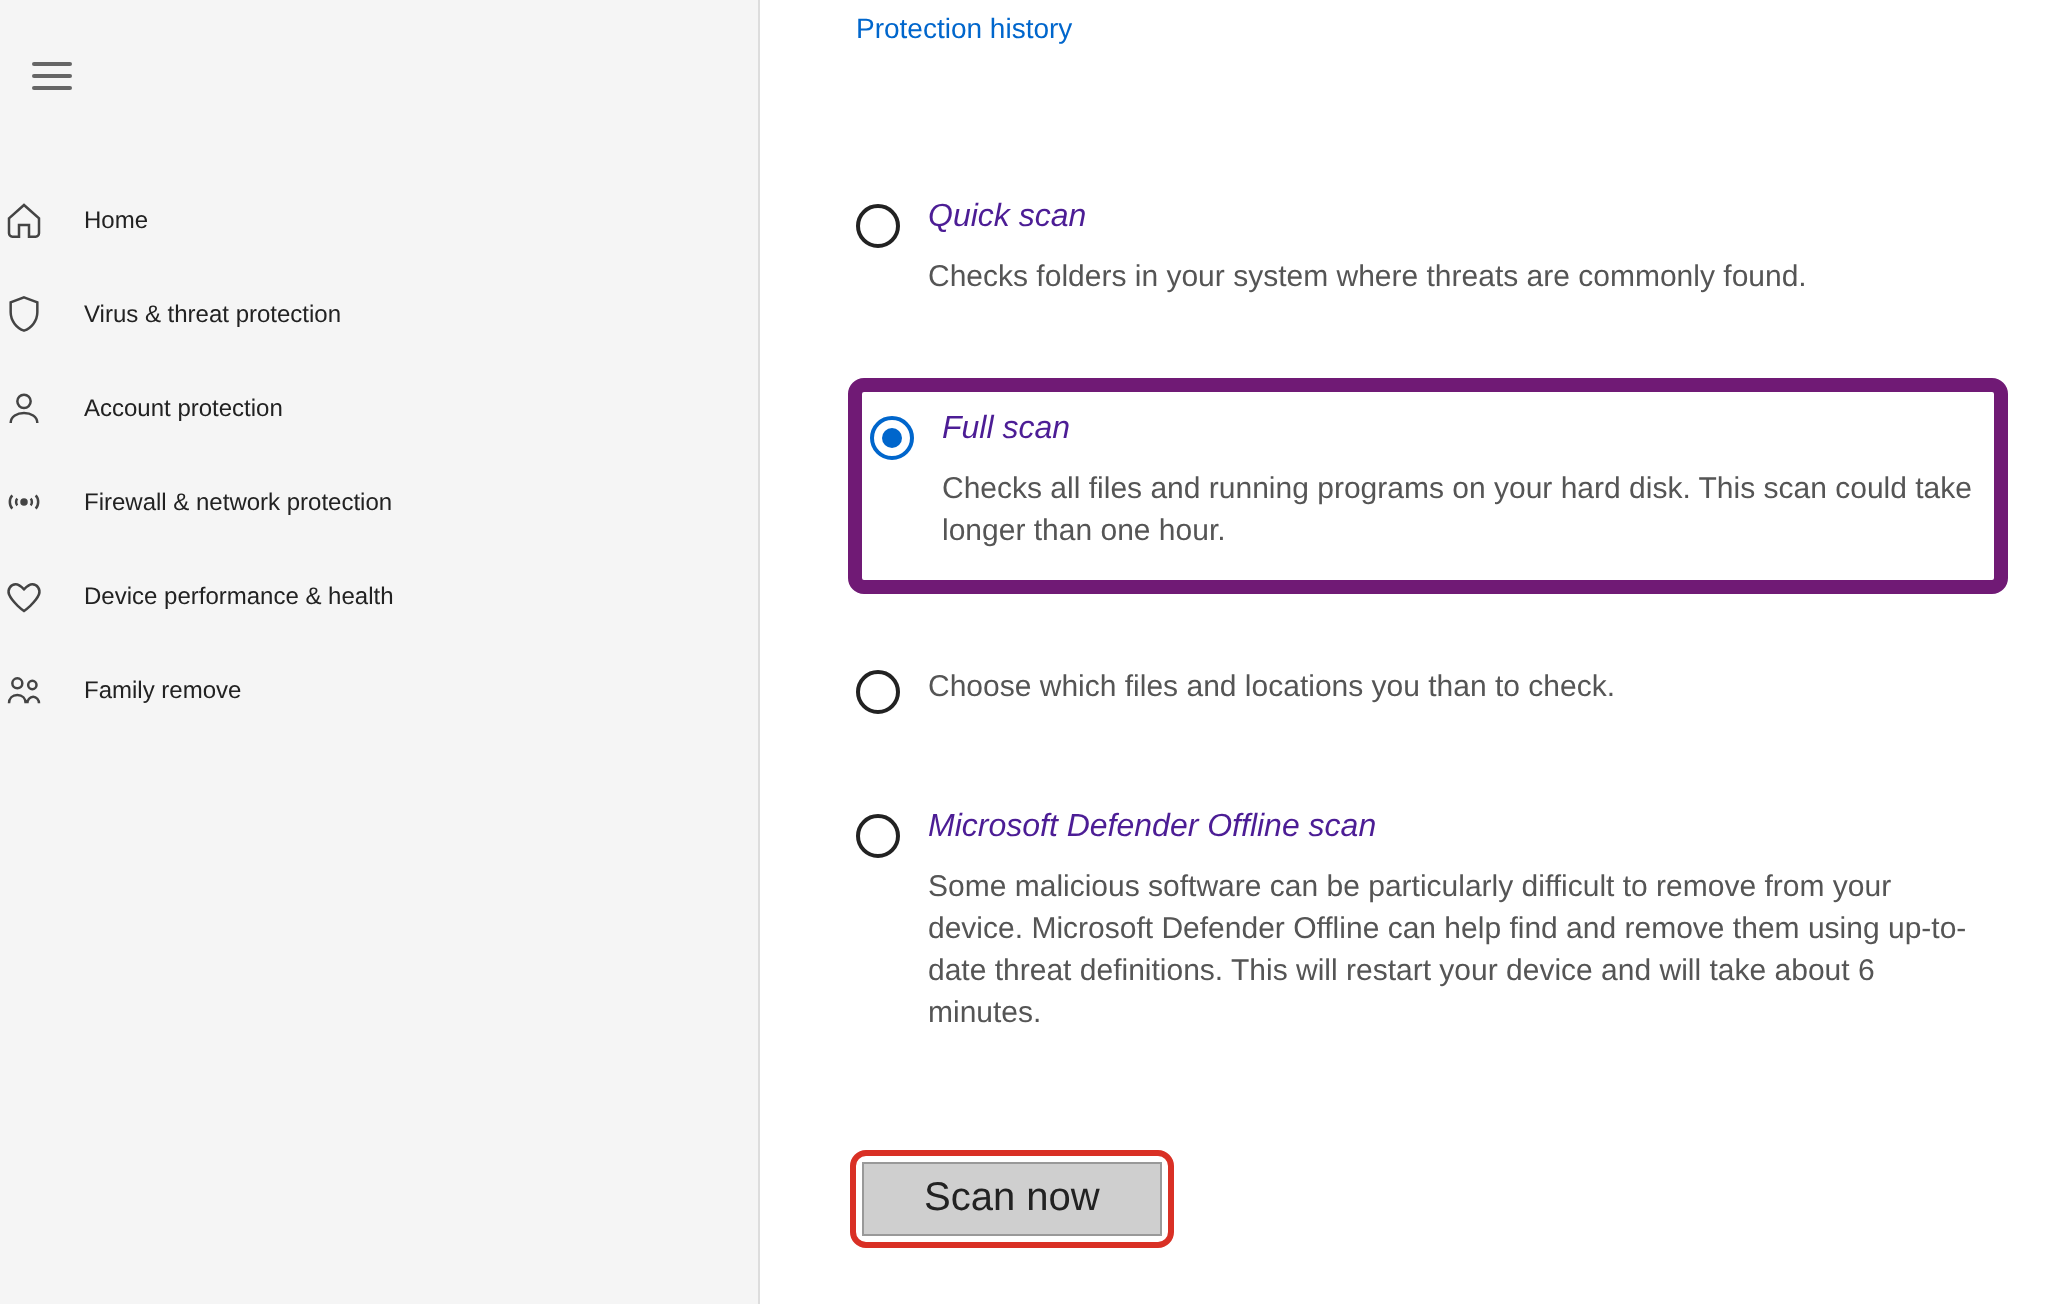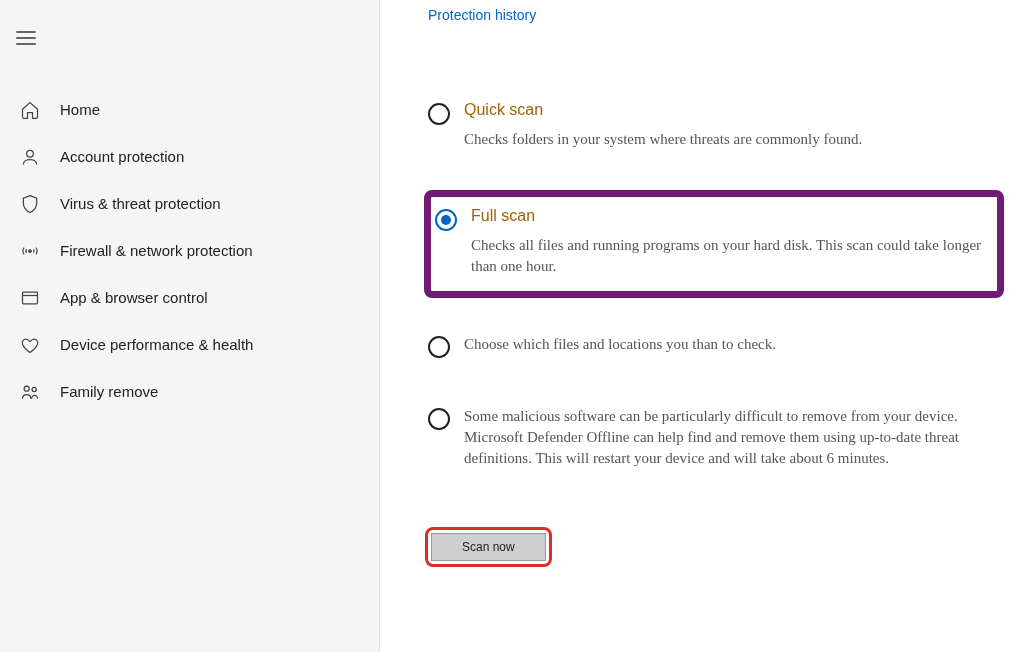--- a/index.html
+++ b/index.html
@@ -40,24 +40,23 @@
       background: #666;
       border-radius: 1px;
     }
     .nav {
       margin-top: 28px;
     }
     .nav-item {
       display: flex;
       align-items: center;
       height: 47px;
-      padding-left: 18px;
       cursor: pointer;
       color: #222;
-      font-size: 15px;
+      font-size: 12px;
     }
     .nav-icon {
       width: 24px;
       height: 24px;
       margin-right: 18px;
       display: flex;
       align-items: center;
       justify-content: center;
       color: #444;
     }
@@ -115,42 +114,42 @@
       width: 10px;
       height: 10px;
       background: #0066cc;
       border-radius: 50%;
     }
     .option-body {
       flex: 1;
     }
     .option-title {
       font-size: 16px;
-      color: #a16207;
+      color: #4c1d95;
       margin-bottom: 10px;
+      font-style: italic;
     }
     .option-desc {
       font-size: 15px;
       color: #555;
       line-height: 1.4;
-      font-family: Liberation Serif, serif;
     }
     .scan-btn-wrap {
       display: inline-block;
       border: 3px solid #d93025;
       border-radius: 8px;
       padding: 3px;
       margin-top: 18px;
       margin-left: -3px;
     }
     .scan-btn {
       background: #cfcfcf;
       border: 1px solid #999;
       padding: 6px 30px;
-      font-size: 12px;
+      font-size: 20px;
       cursor: pointer;
       color: #222;
     }
   </style>
 </head>
 <body>
 
 <div class="sidebar">
   <div class="hamburger">
     <span></span>
@@ -164,55 +163,46 @@
         <svg viewBox="0 0 24 24">
             <path d="M3 11l9-8 9 8v9a2 2 0 0 1-2 2h-4v-7h-6v7H5a2 2 0 0 1-2-2z"></path>
           </svg>
       </span>
       <span>Home</span>
     </div>
 
     <div class="nav-item">
       <span class="nav-icon">
         <svg viewBox="0 0 24 24">
+            <path d="M12 2l8 3v6c0 5-3.5 9.5-8 11-4.5-1.5-8-6-8-11V5l8-3z"></path>
+          </svg>
+      </span>
+      <span>Virus &amp; threat protection</span>
+    </div>
+
+    <div class="nav-item">
+      <span class="nav-icon">
+        <svg viewBox="0 0 24 24">
             <circle cx="12" cy="8" r="4"></circle>
             <path d="M4 21c0-4 4-6 8-6s8 2 8 6"></path>
           </svg>
       </span>
       <span>Account protection</span>
     </div>
 
     <div class="nav-item">
       <span class="nav-icon">
         <svg viewBox="0 0 24 24">
-            <path d="M12 2l8 3v6c0 5-3.5 9.5-8 11-4.5-1.5-8-6-8-11V5l8-3z"></path>
-          </svg>
-      </span>
-      <span>Virus &amp; threat protection</span>
-    </div>
-
-    <div class="nav-item">
-      <span class="nav-icon">
-        <svg viewBox="0 0 24 24">
             <path d="M5 8c-2 2-2 6 0 8M8 10c-1 1-1 3 0 4M19 8c2 2 2 6 0 8M16 10c1 1 1 3 0 4"></path>
             <circle cx="12" cy="12" r="1.5" fill="#444"></circle>
           </svg>
       </span>
       <span>Firewall &amp; network protection</span>
     </div>
 
-    <div class="nav-item">
-      <span class="nav-icon">
-        <svg viewBox="0 0 24 24">
-            <rect x="3" y="5" width="18" height="14" rx="1"></rect>
-            <line x1="3" y1="9" x2="21" y2="9"></line>
-          </svg>
-      </span>
-      <span>App &amp; browser control</span>
-    </div>
 
 
     <div class="nav-item">
       <span class="nav-icon">
         <svg viewBox="0 0 24 24">
             <path d="M12 21s-7-5-9-10c-1-3 1-6 4-6 2 0 4 2 5 3 1-1 3-3 5-3 3 0 5 3 4 6-2 5-9 10-9 10z"></path>
           </svg>
       </span>
       <span>Device performance &amp; health</span>
     </div>
@@ -251,20 +241,21 @@
       </div>
       <div class="scan-option">
         <div class="radio"></div>
         <div class="option-body">
           <div class="option-desc">Choose which files and locations you than to check.</div>
         </div>
       </div>
       <div class="scan-option">
         <div class="radio"></div>
         <div class="option-body">
+          <div class="option-title">Microsoft Defender Offline scan</div>
           <div class="option-desc">Some malicious software can be particularly difficult to remove from your device. Microsoft Defender Offline can help find and remove them using up-to-date threat definitions. This will restart your device and will take about 6 minutes.</div>
         </div>
       </div>
     </div>
 
   <div class="scan-btn-wrap">
     <button class="scan-btn">Scan now</button>
   </div>
 </div>
 

